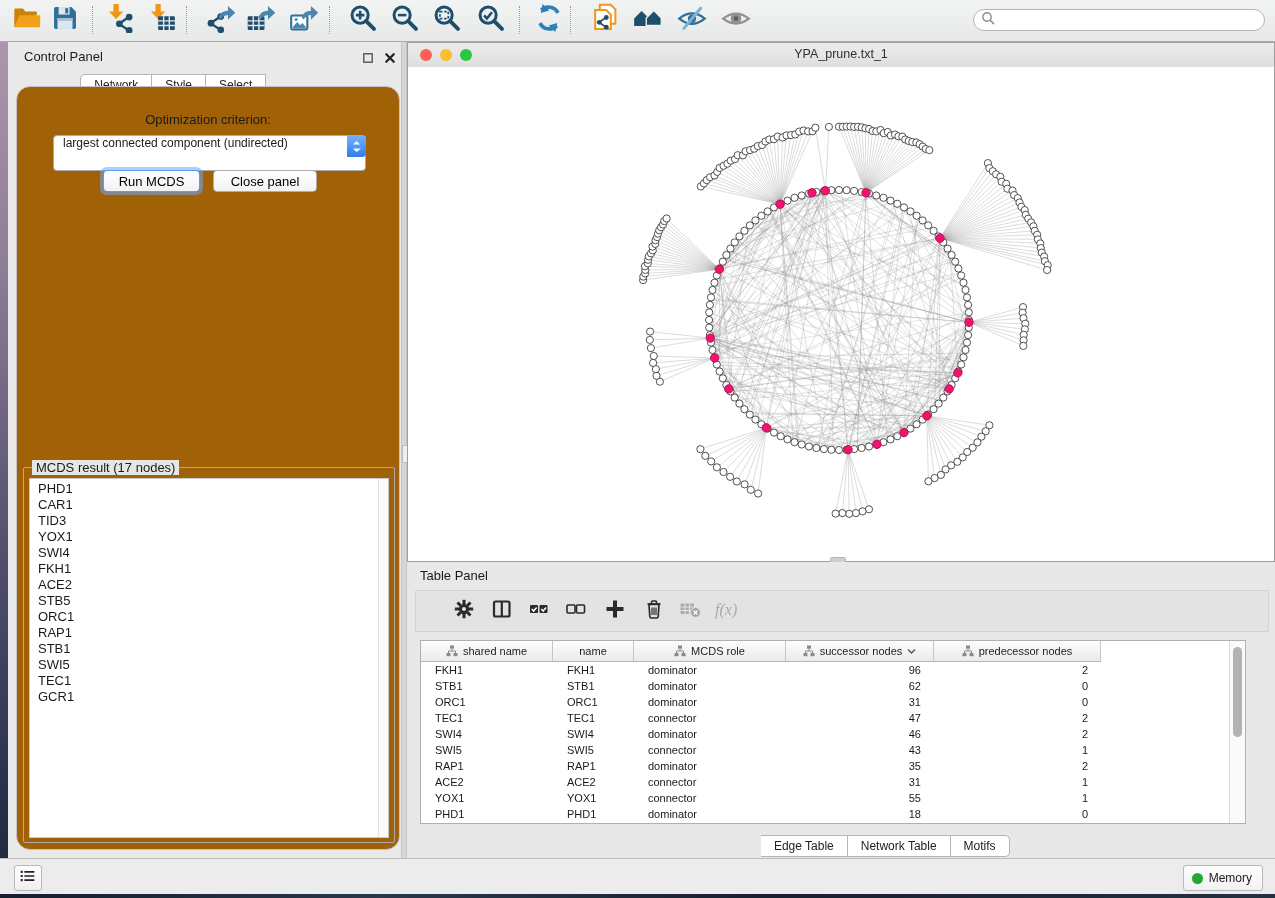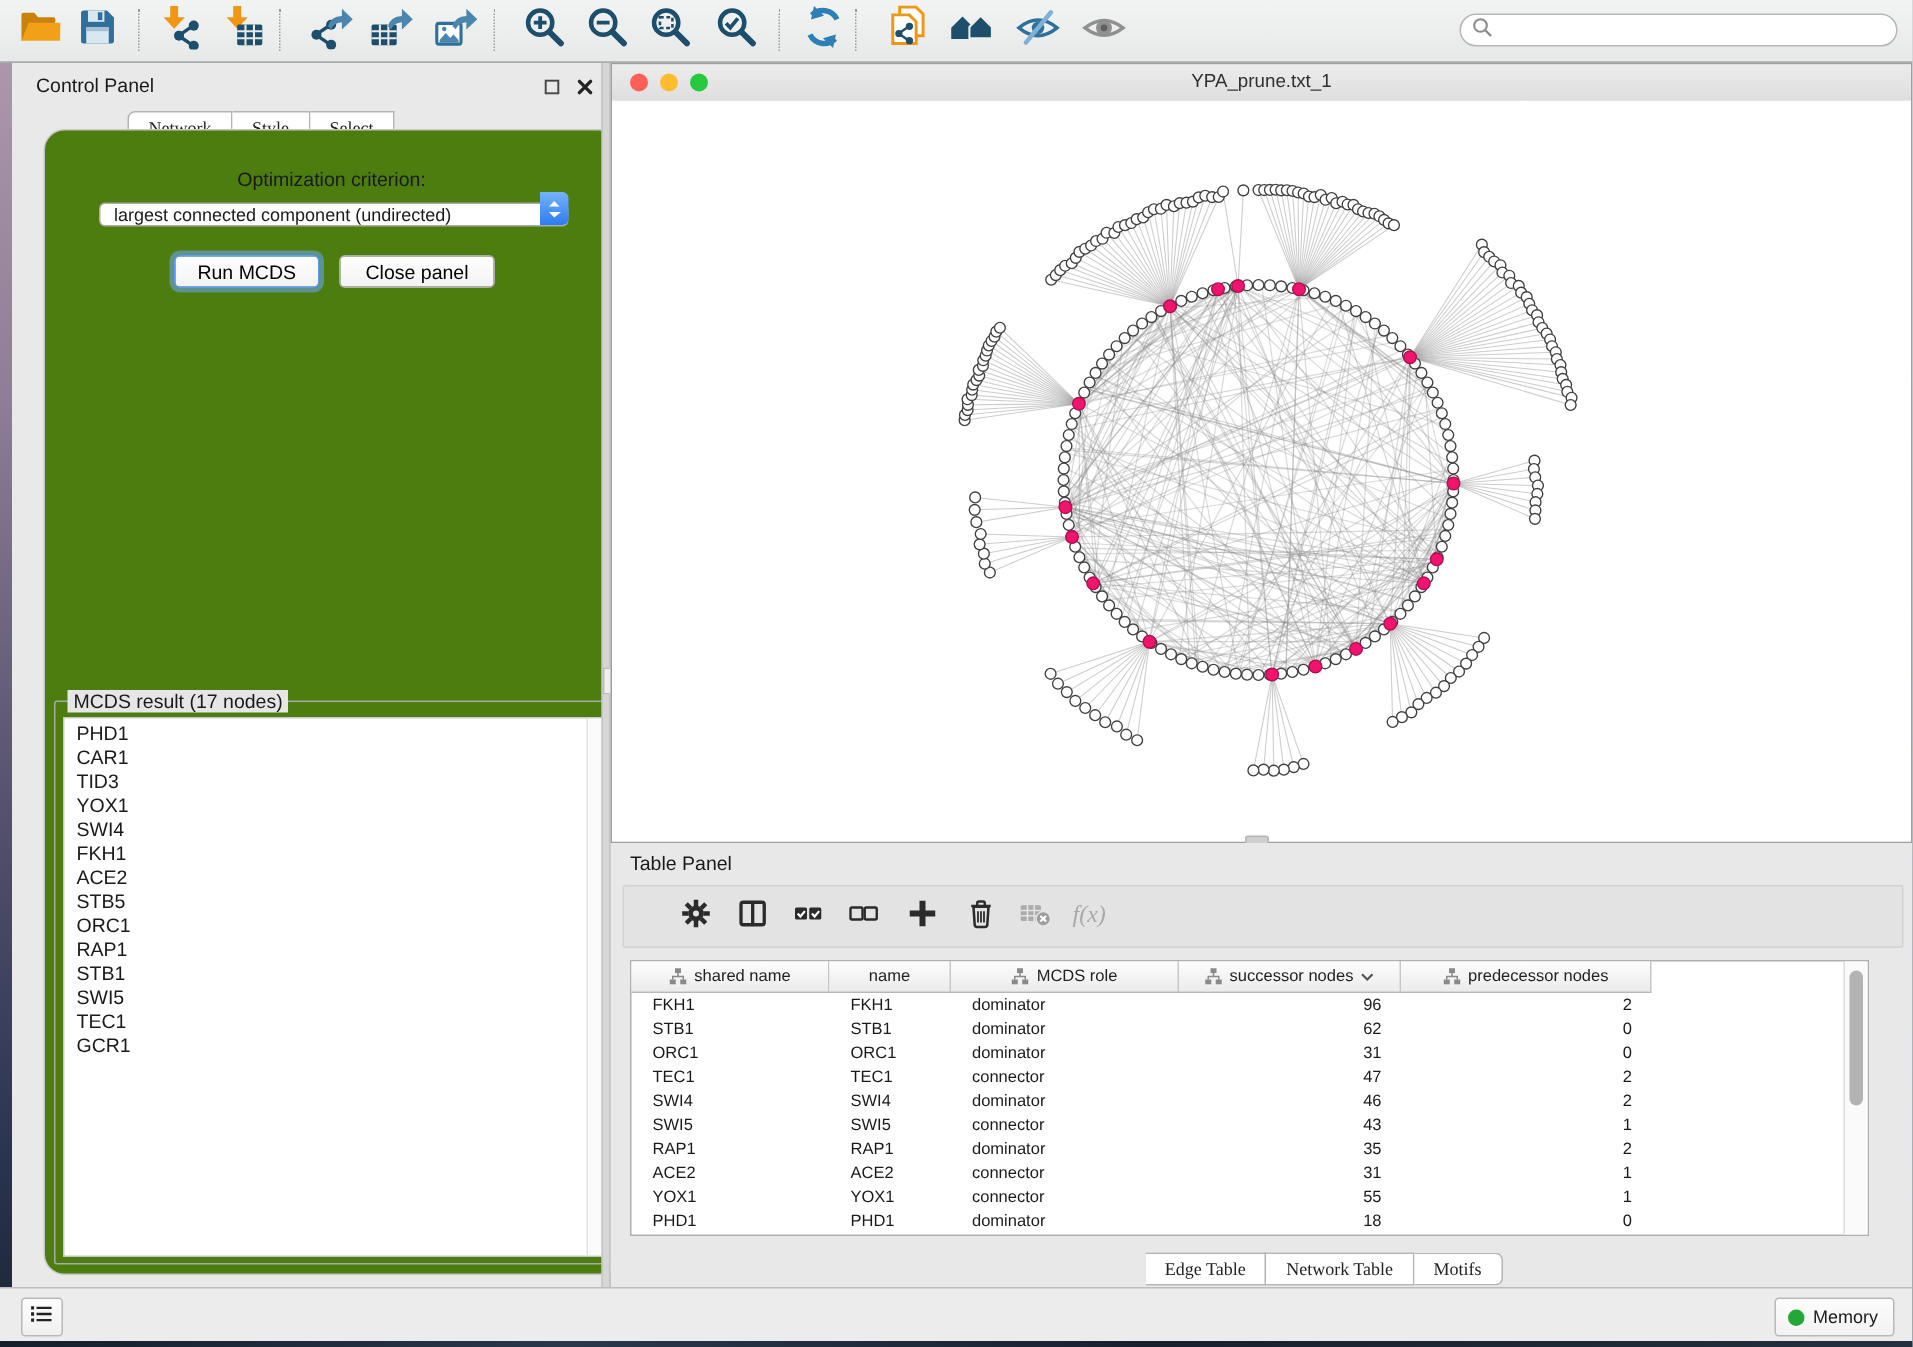--- a/index.html
+++ b/index.html
@@ -13,29 +13,29 @@
   .tbtn{position:absolute;top:5px;width:30px;height:30px;display:flex;align-items:center;justify-content:center;}
   .tsep{position:absolute;top:6px;width:0;height:28px;border-left:1px dotted #9b9b9b;}
   #search-field{position:absolute;left:973px;top:9px;width:292px;height:22px;background:#fff;
                 border:1px solid #b6b6b6;border-radius:12px;display:flex;align-items:center;padding-left:7px;box-sizing:border-box;}
   #search-field input{border:none;outline:none;flex:1;font-size:12px;background:transparent;margin-left:4px;font-family:inherit;}
   
   #control-panel{left:8px;top:42px;width:393px;height:816px;background:#e9e9e9;border-right:1px solid #c2c2c2;}
   #cp-title{position:absolute;left:16px;top:7px;font-size:13px;}
   .win-ico{position:absolute;top:8px;width:15px;height:15px;display:flex;align-items:center;justify-content:center;}
   #cp-tabs{position:absolute;left:0;top:32px;width:100%;display:flex;justify-content:center;}
-  .seg{height:20px;line-height:20px;font-size:12px;padding:0 13px;background:#fff;border:1px solid #b4b4b4;border-left:none;color:#222;font-family:Liberation Serif, serif;}
+  .seg{height:20px;line-height:20px;font-size:12px;padding:0 13px;background:#fff;border:1px solid #b4b4b4;border-left:none;color:#222;}
   .seg:first-child{border-left:1px solid #b4b4b4;border-radius:5px 0 0 5px;}
   .seg:last-child{border-radius:0 5px 5px 0;}
   .seg.active{background:linear-gradient(#5ba4f9,#2276f2);border-color:#2276f2;color:#fff;margin-top:44px;}
-  #cp-content{position:absolute;left:21px;top:44px;width:382px;height:762px;background:#4d7c0f;
+  #cp-content{position:absolute;left:8px;top:44px;width:382px;height:762px;background:#a16207;
               border:1px solid #c6c6c6;border-radius:14px;}
   #opt-label{position:absolute;left:0;top:25px;width:100%;text-align:center;font-size:13px;}
-  #opt-select{position:absolute;left:36px;top:48px;width:313px;height:16px;background:#fff;border:1px solid #ababab;
-              border-radius:4px;box-sizing:border-box;font-size:12px;display:flex;align-items:flex-end;}
+  #opt-select{position:absolute;left:36px;top:48px;width:313px;height:36px;background:#fff;border:1px solid #ababab;
+              border-radius:4px;box-sizing:border-box;font-size:12px;display:flex;align-items:flex-start;}
   #opt-select .val{flex:1;padding-left:9px;white-space:nowrap;overflow:hidden;}
   #opt-select .cap{width:19px;height:22px;margin:-1px -1px 0 0;border-radius:0 4px 4px 0;
                    background:linear-gradient(#74b3fb,#2e7cf0);display:flex;align-items:center;justify-content:center;}
   .btn{position:absolute;height:22px;background:linear-gradient(#ffffff,#f2f2f2);border:1px solid #adadad;
        border-radius:4px;font-size:13px;display:flex;align-items:center;justify-content:center;box-sizing:border-box;}
   #run-btn{left:86px;top:83px;width:97px;border-color:#5c9cf5;box-shadow:0 0 0 3px rgba(110,165,250,.55);}
   #closepanel-btn{left:196px;top:83px;width:104px;}
   #mcds-group{position:absolute;left:6px;top:380px;width:370px;height:374px;border:1px solid #a9a9a9;border-radius:2px;}
   #mcds-legend{position:absolute;left:8px;top:-8px;background:#e6e6e6;padding:0 4px;font-size:13px;}
   #mcds-list{position:absolute;left:5px;top:10px;right:5px;bottom:4px;background:#fff;border:1px solid #c9c9c9;overflow:hidden;}

